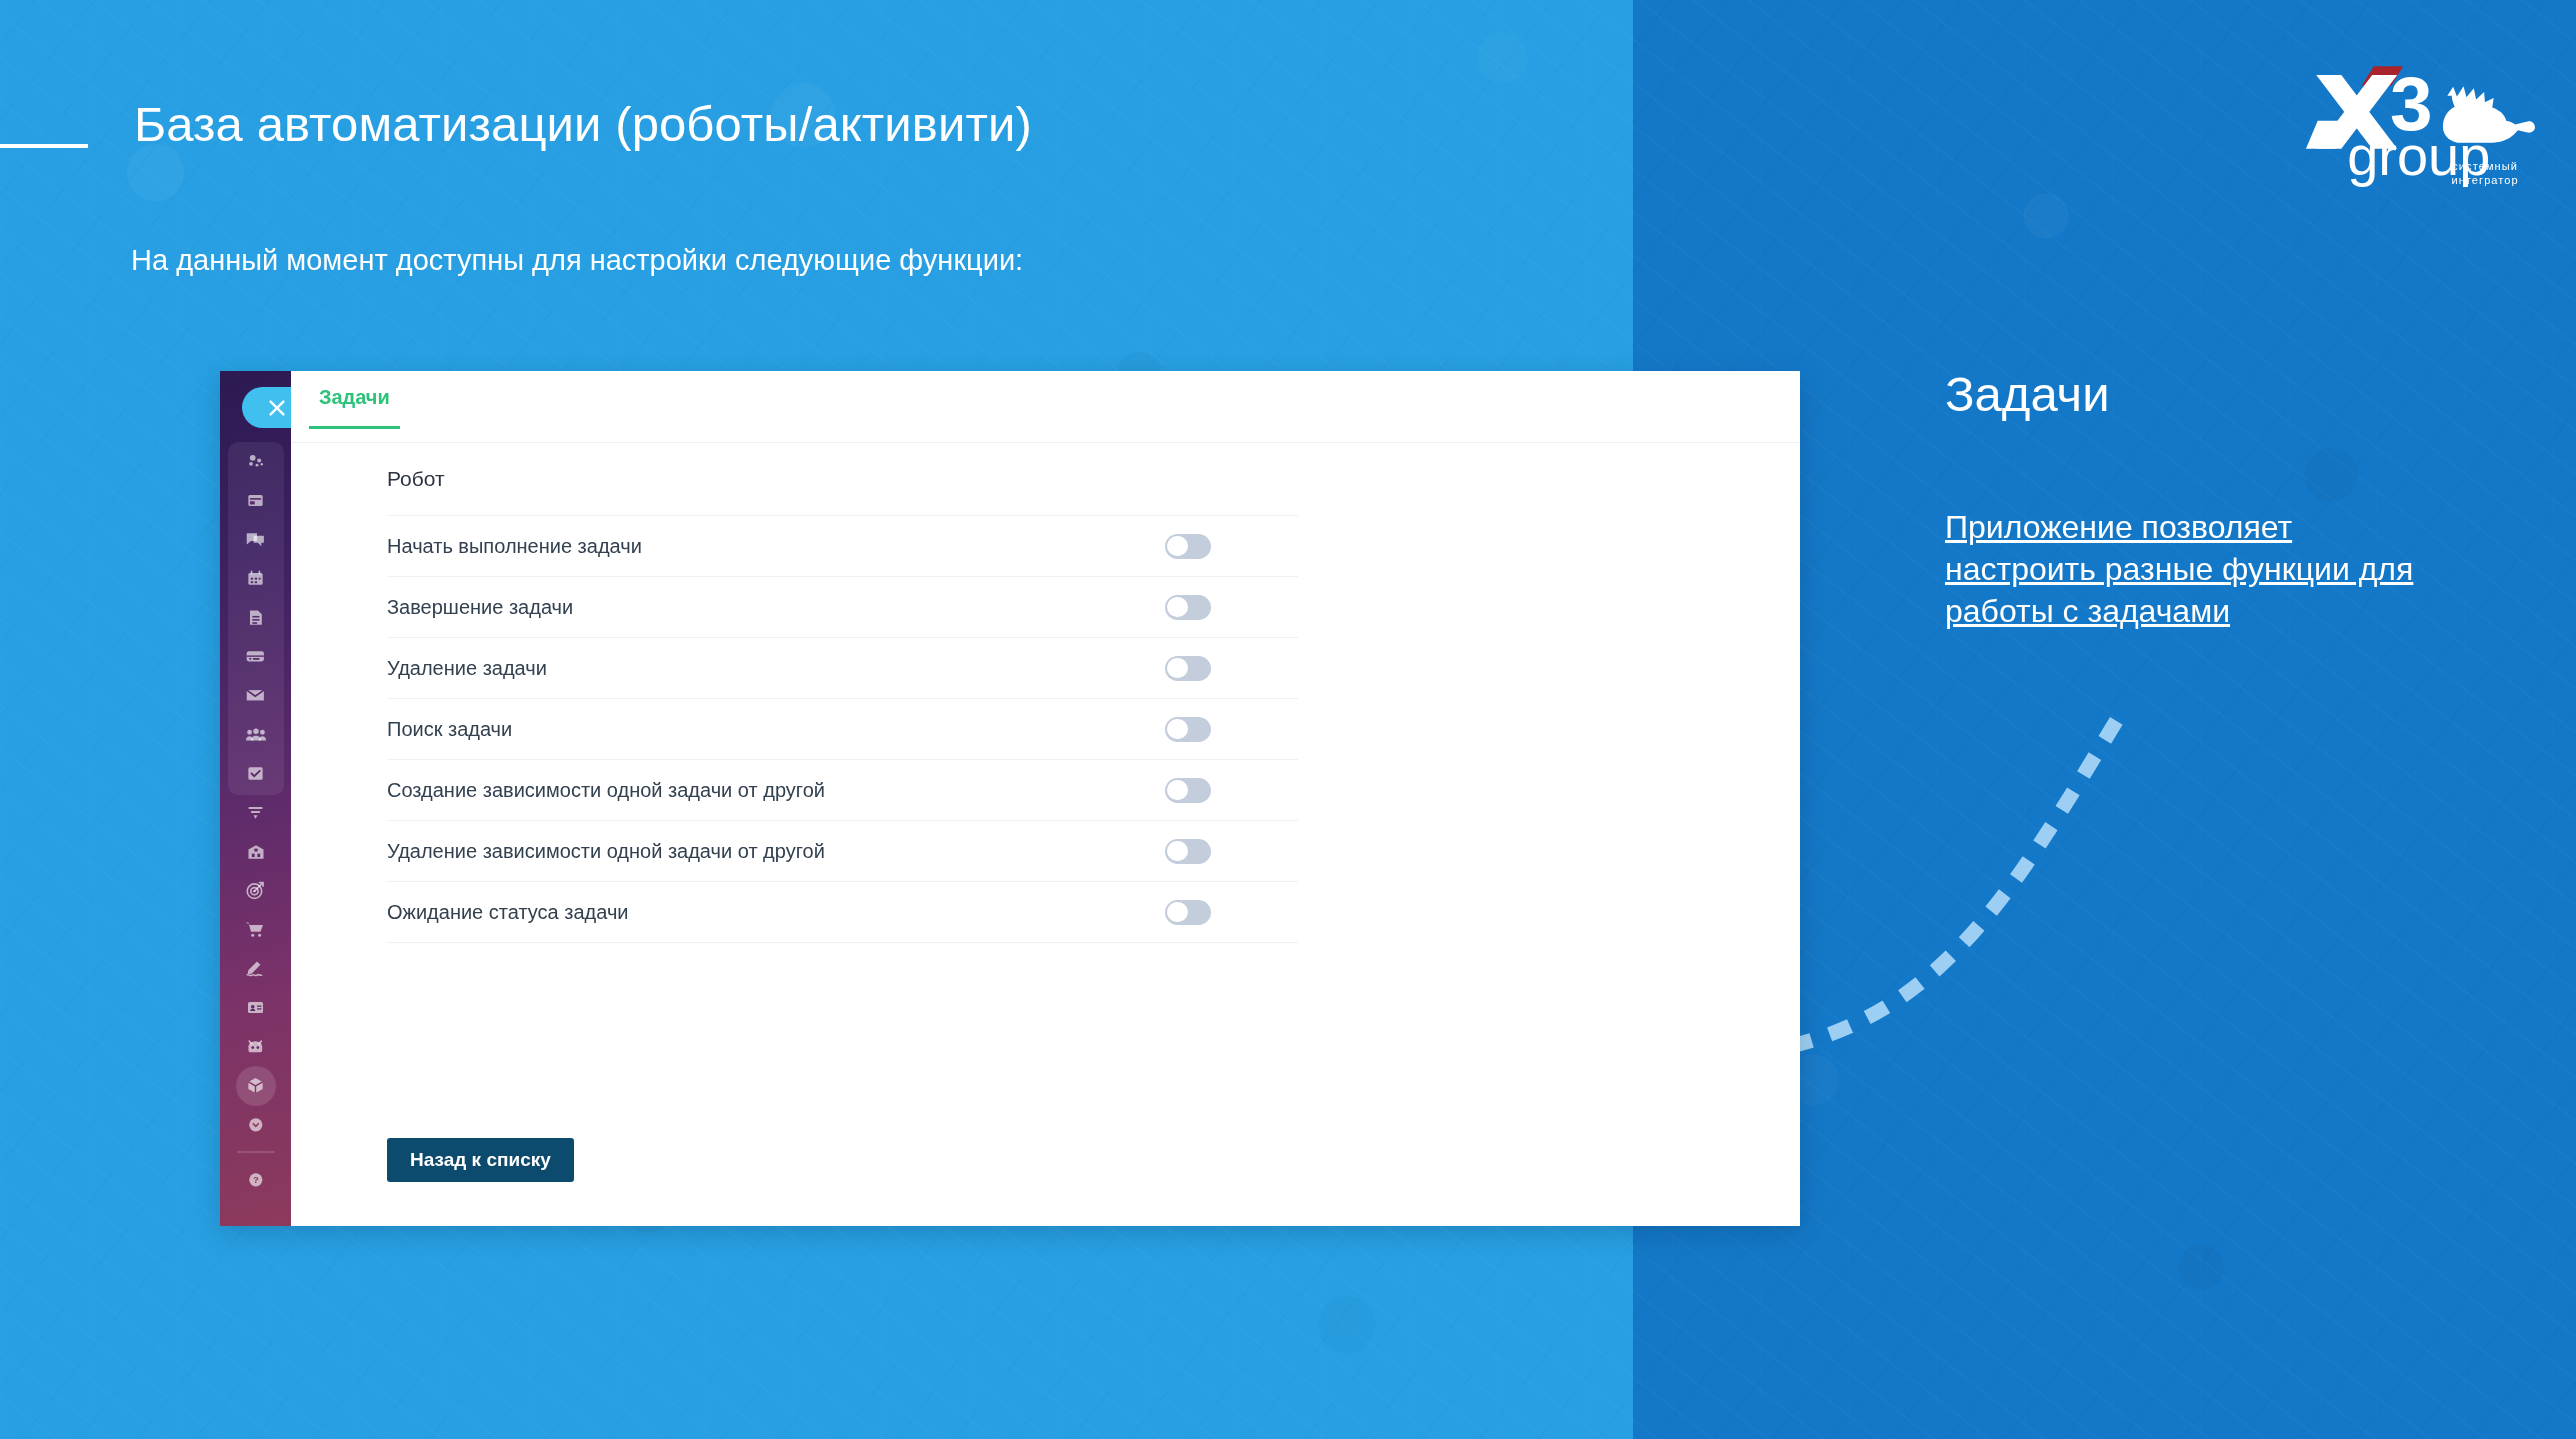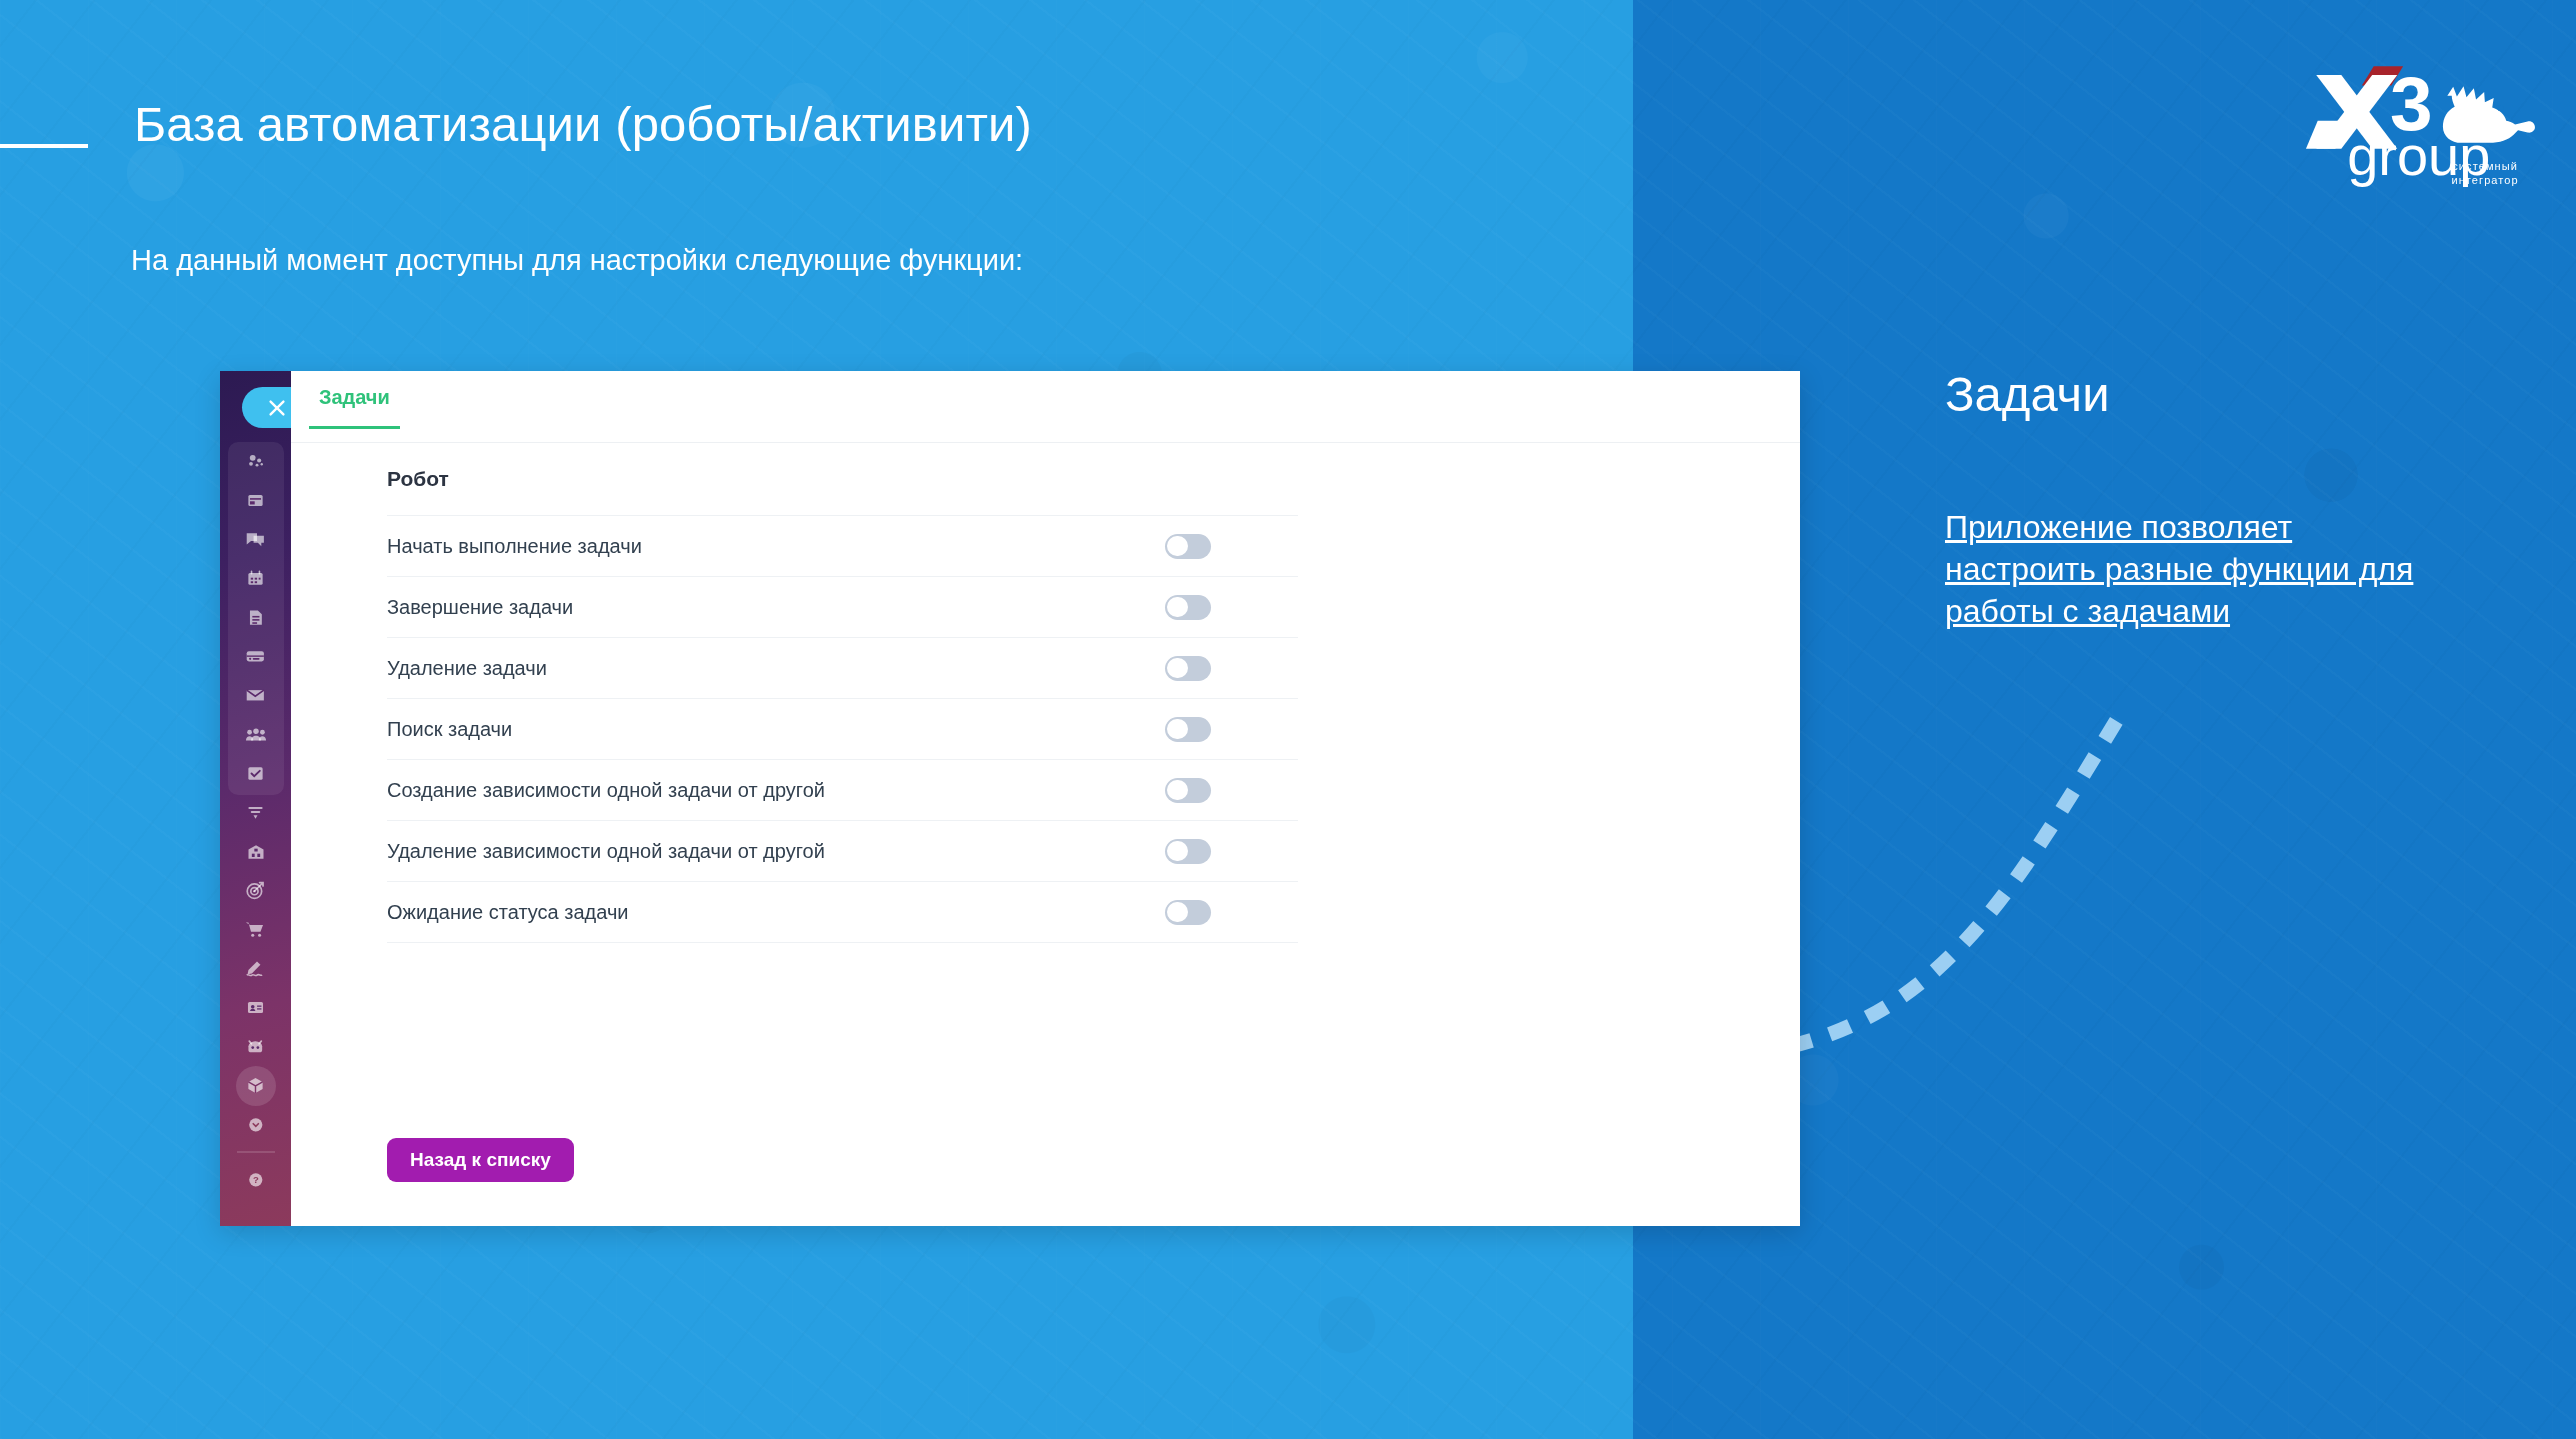--- a/index.html
+++ b/index.html
@@ -212,21 +212,21 @@
     font-size: 20px;
     font-weight: 700;
     border-bottom: 3.7px solid #2FC27A;
   }
 
   .section-title {
     position: absolute;
     left: 96px; top: 96px;
     color: #2c3442;
     font-size: 21px;
-    font-weight: 700;
+    font-weight: 400;
   }
 
   .rows {
     position: absolute;
     left: 96px; top: 144px;
     width: 911px;
   }
   .row {
     height: 60px;
     border-top: 1.5px solid #eef1f4;
@@ -255,22 +255,22 @@
     left: 2.2px; top: 2.2px;
     width: 20.6px; height: 20.6px;
     border-radius: 50%;
     background: #ffffff;
   }
 
   .back-button {
     position: absolute;
     left: 96px; top: 767px;
     padding: 11px 23px;
-    border-radius: 9px;
-    background: #a21caf;
+    border-radius: 3px;
+    background: #0c4a6e;
     color: #ffffff;
     font-size: 19px;
     font-weight: 700;
     border: none;
     cursor: pointer;
     font-family: inherit;
   }
 </style>
 </head>
 <body>

